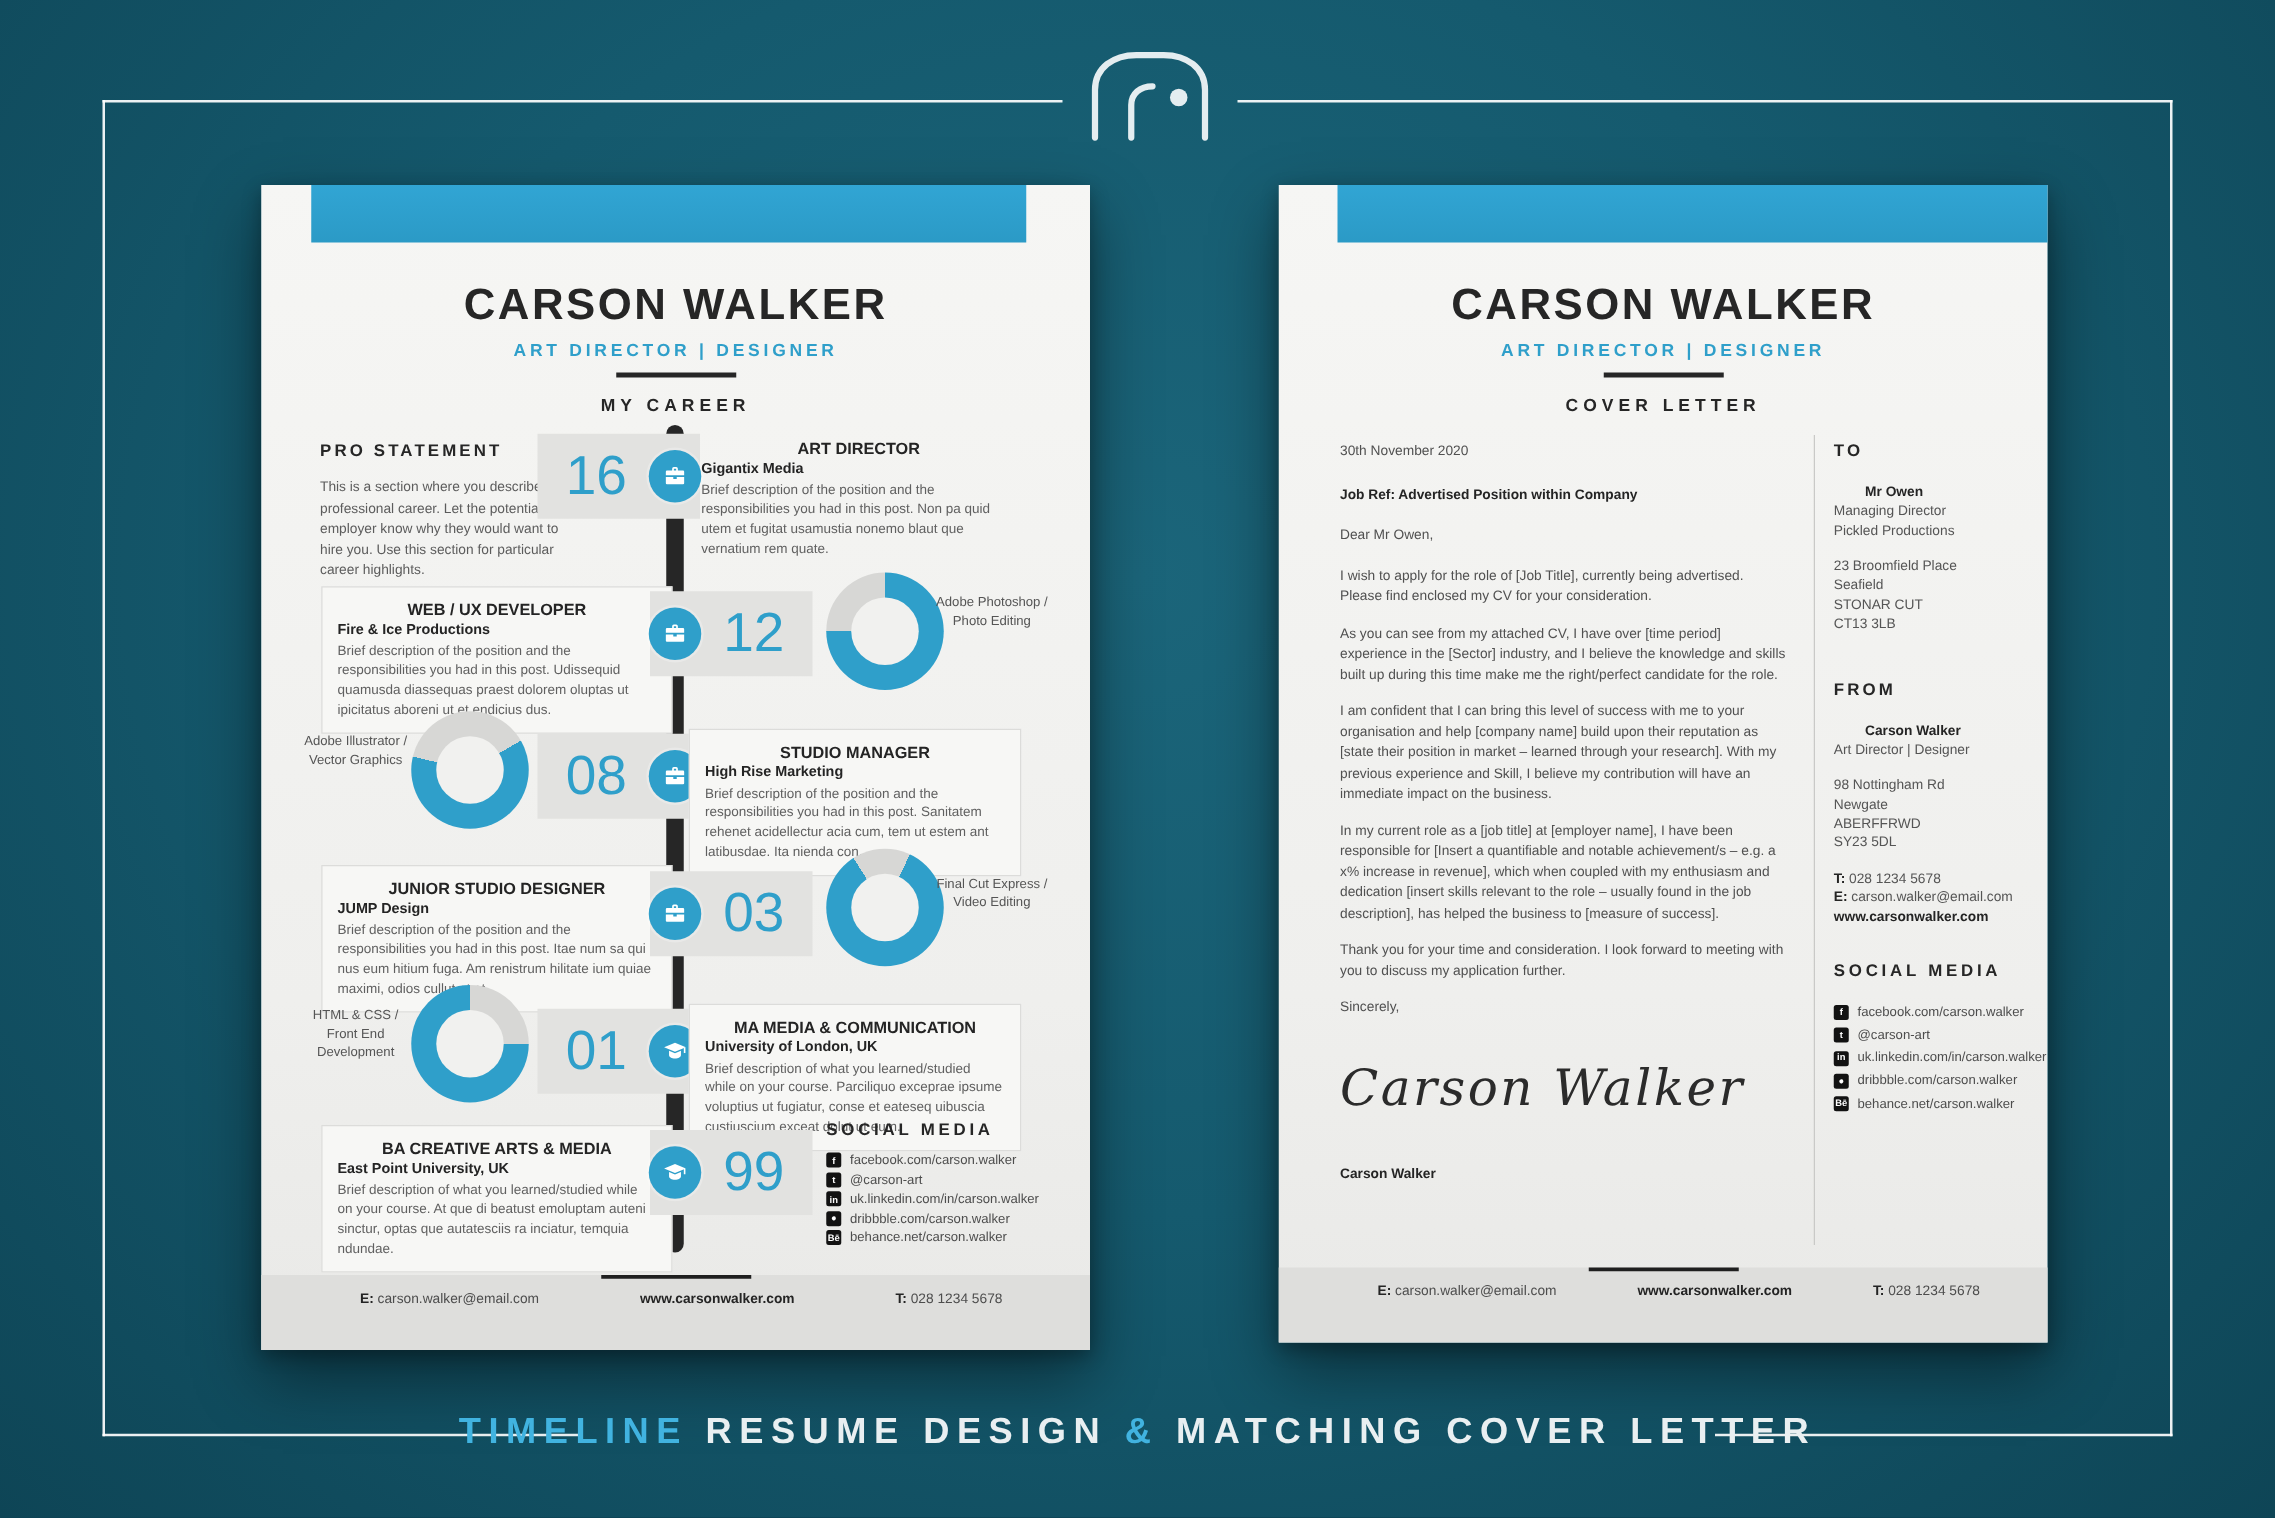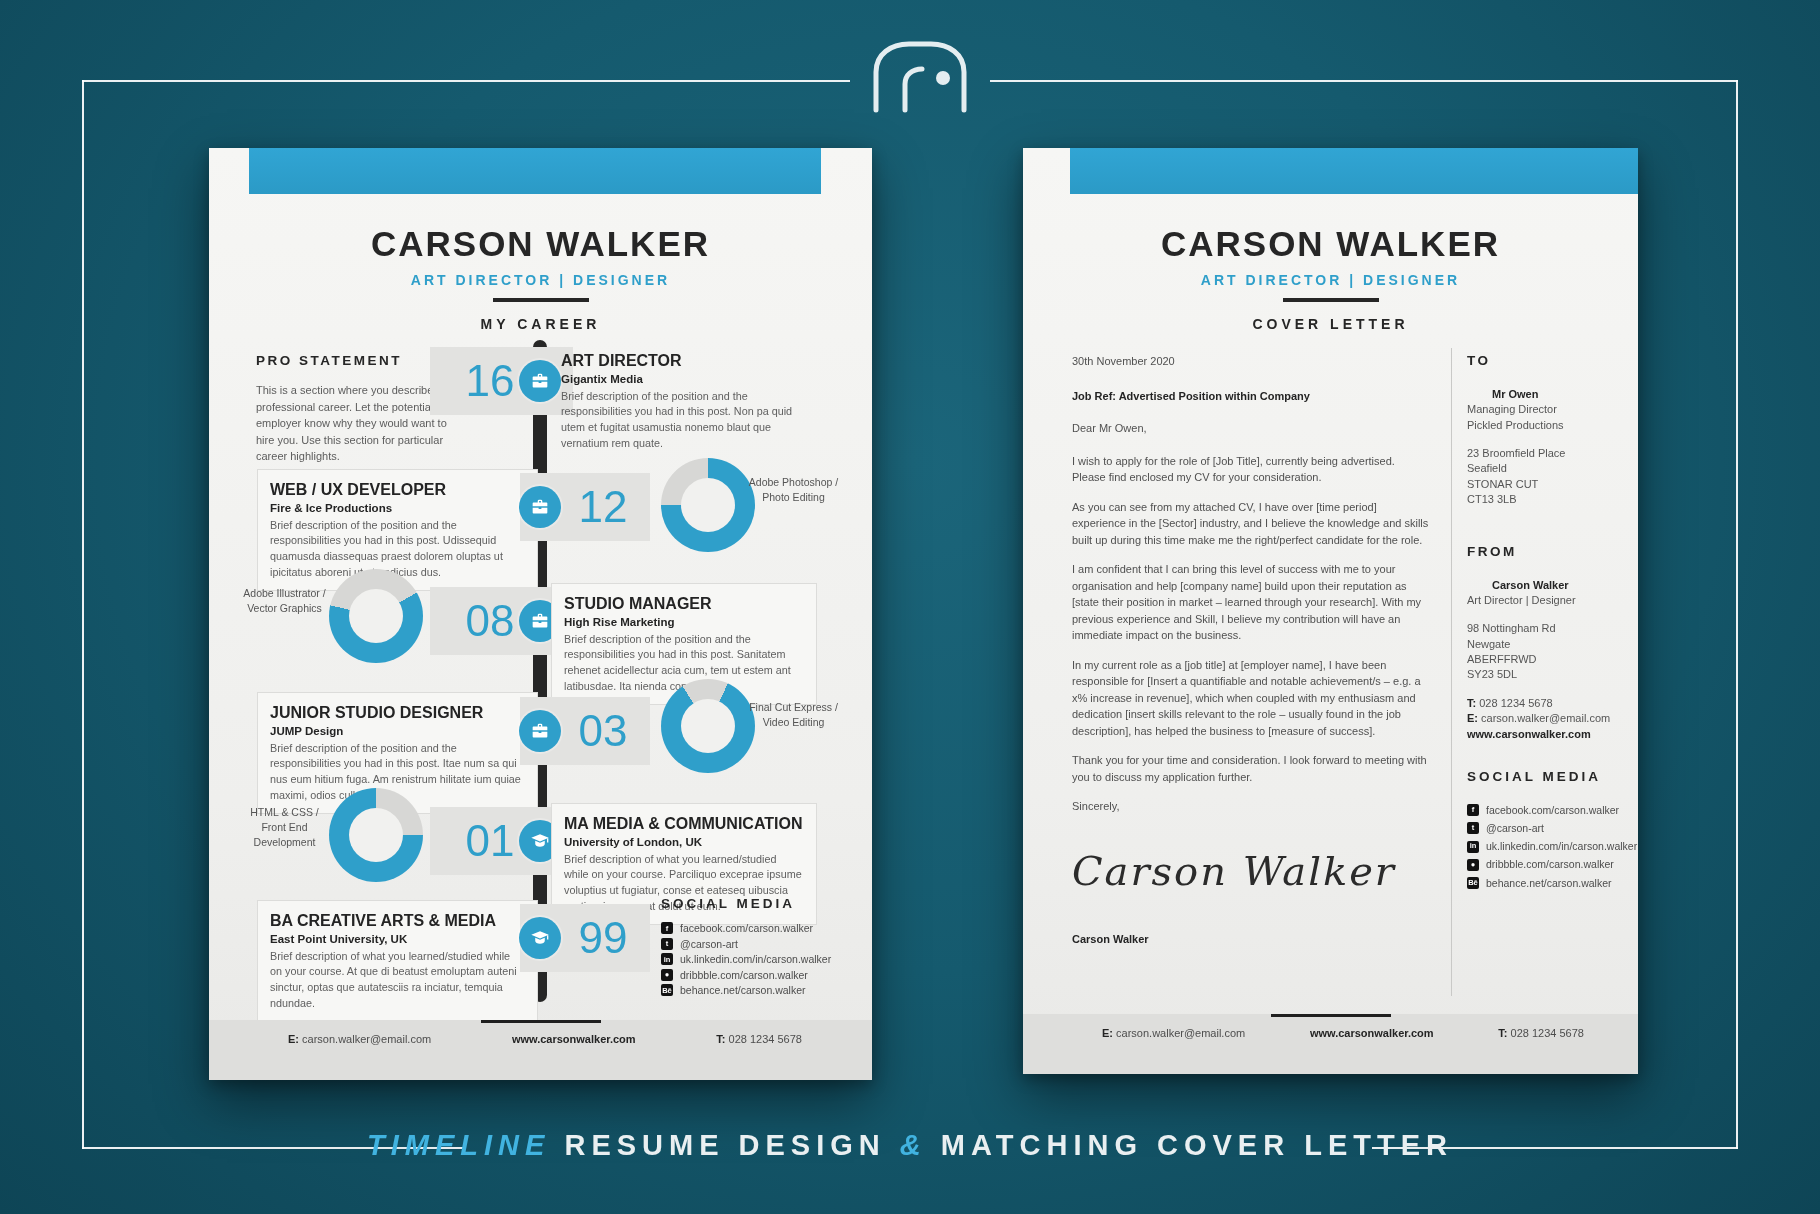--- a/index.html
+++ b/index.html
@@ -25,30 +25,30 @@
   .hdr-rule{position:absolute;top:150px;left:50%;transform:translateX(-50%);width:96px;height:4px;background:#262626;}
   .section-head{position:absolute;top:168px;left:0;right:0;text-align:center;font-size:14px;font-weight:bold;
     letter-spacing:4px;color:#262626;}
   
   .pro{position:absolute;left:47px;top:205px;width:205px;}
   .mini-head{font-size:13.5px;font-weight:bold;letter-spacing:2.5px;color:#262626;margin:0 0 14px 0;}
   .body-txt{font-size:11px;line-height:1.5;color:#5c5c5c;margin:0;}
   
   .tl-bar{position:absolute;left:324px;top:192px;width:14px;height:662px;border-radius:8px;background:#262626;}
   .tl-band{position:absolute;width:130px;height:68px;background:#e2e2e0;display:flex;align-items:center;}
-  .tl-band.left{left:221px;padding-left:13px;}
+  .tl-band.left{left:221px;}
   .tl-band.right{left:311px;}
   .tl-year{width:90px;text-align:center;font-size:44px;color:#2f9fca;}
   .tl-band.left .tl-year{margin-left:2px;}
   .tl-band.right .tl-year{margin-left:38px;}
   .tl-icon{position:absolute;left:310px;width:42px;height:42px;border-radius:50%;background:#2f9fca;
     display:flex;align-items:center;justify-content:center;box-shadow:0 0 0 2px rgba(255,255,255,.25);}
   .tl-text{position:absolute;}
   .tl-text.boxed{background:#f7f7f5;border:1px solid #dcdcda;padding:10px 12px;}
-  .tl-title{font-size:16px;font-weight:bold;color:#242424;line-height:1.3;}
+  .tl-title{font-size:13px;font-weight:bold;color:#242424;line-height:1.3;text-align:center;}
   .tl-org{font-size:11.5px;font-weight:bold;color:#242424;line-height:1.3;margin-bottom:2px;}
   .tl-desc{font-size:10.8px;line-height:1.45;color:#606060;}
   .donut{position:absolute;width:94px;height:94px;border-radius:50%;}
   .donut .hole{position:absolute;inset:20px;border-radius:50%;background:#f1f1ef;}
   .skill-label{position:absolute;width:95px;text-align:center;font-size:10.5px;line-height:1.45;color:#555;}
   
   .social{position:absolute;}
   .resume .social{left:452px;top:748px;width:210px;}
   .social .mini-head{margin-bottom:11px;letter-spacing:3px;}
   .s-row{display:flex;align-items:center;margin-bottom:3.5px;}
@@ -75,21 +75,21 @@
   .side .mini-head{margin:0 0 16px 0;}
   .side .grp{margin-bottom:13px;}
   .side .nm{font-weight:bold;color:#242424;padding-left:25px;}
   .side .gap-lg{height:22px;}
   .side b{color:#242424;}
   .side .web{font-weight:bold;color:#242424;}
   .side .social-side{position:static;margin-top:26px;}
   
   .caption{position:absolute;left:0;right:0;top:1129px;text-align:center;font-size:29px;letter-spacing:6px;
     color:#e9eff1;font-weight:600;}
-  .caption .hl{color:#41b3e0;font-weight:bold;font-style:italic;}
+  .caption .hl{color:#41b3e0;font-weight:bold;}
 </style>
 </head>
 <body>
 
 <div class="canvas">
 
   <div class="frame" style="left:82px;top:80px;width:768px;height:2px"></div>
   <div class="frame" style="left:990px;top:80px;width:748px;height:2px"></div>
   <div class="frame" style="left:82px;top:80px;width:2px;height:1069px"></div>
   <div class="frame" style="left:1736px;top:80px;width:2px;height:1069px"></div>

